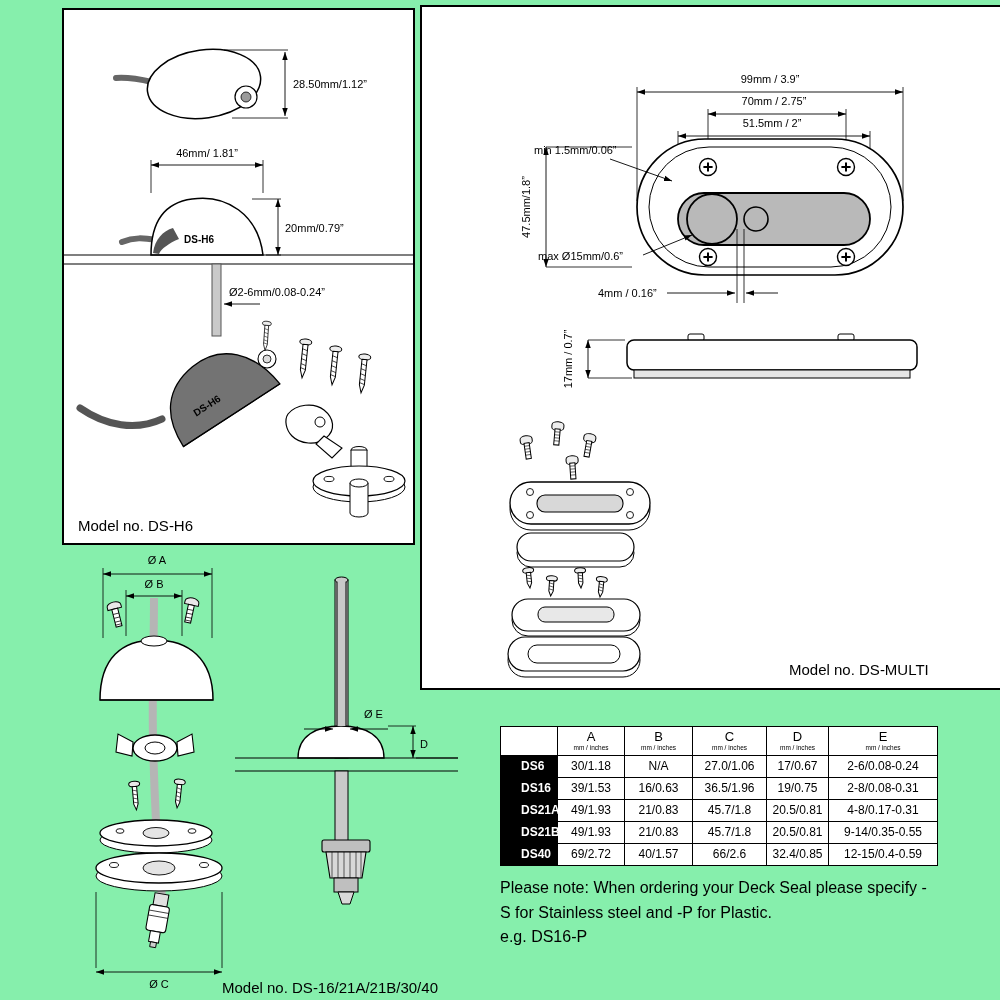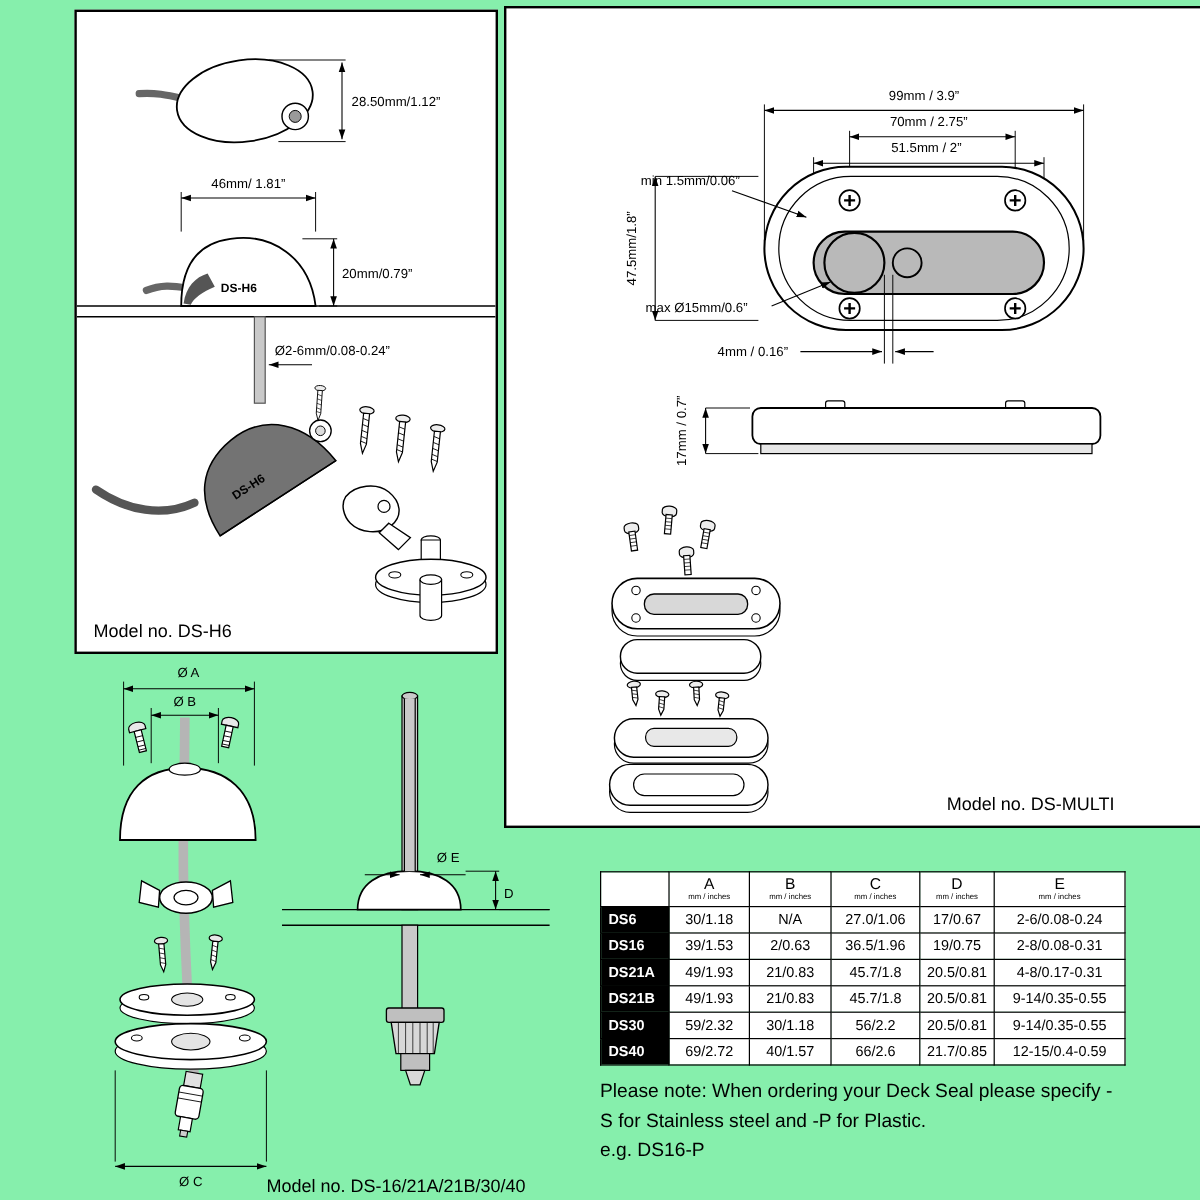--- a/index.html
+++ b/index.html
@@ -14,21 +14,21 @@
   text.model { font-size:15px; }
   text.part { font-size:10px; font-weight:bold; }
 
   .spec { position:absolute; left:500px; top:726px; width:437px; }
   .spec table { border-collapse:collapse; width:100%; table-layout:fixed; }
   .spec th, .spec td { border:1px solid #000; background:#fff; }
   .spec thead th { font-weight:normal; vertical-align:bottom; padding:3px 0 2px; }
   .col-letter { display:block; font-size:13px; line-height:1.1; text-align:center; }
   .col-unit { display:block; font-size:6.5px; line-height:1.3; text-align:center; }
   .spec td { height:22px; text-align:center; font-size:12px; }
-  .spec td.model-cell { background:#000; color:#fff; font-weight:bold; text-align:left; padding-left:6px; font-size:12px; }
+  .spec td.model-cell { background:#000; color:#fff; font-weight:bold; text-align:left; padding-left:20px; font-size:12px; }
   .note { margin-top:10px; font-size:16px; line-height:1.55; }
 </style>
 </head>
 <body>
 
 <div class="sheet">
 
   <div class="panel" style="left:62px;top:8px;width:353px;height:537px;">
     <svg width="349" height="533" viewBox="0 0 349 533">
       <defs>
@@ -362,21 +362,21 @@
           <td class="model-cell">DS6</td>
           <td>30/1.18</td>
           <td>N/A</td>
           <td>27.0/1.06</td>
           <td>17/0.67</td>
           <td>2-6/0.08-0.24</td>
         </tr>
         <tr>
           <td class="model-cell">DS16</td>
           <td>39/1.53</td>
-          <td>2/0.63</td>
+          <td>16/0.63</td>
           <td>36.5/1.96</td>
           <td>19/0.75</td>
           <td>2-8/0.08-0.31</td>
         </tr>
         <tr>
           <td class="model-cell">DS21A</td>
           <td>49/1.93</td>
           <td>21/0.83</td>
           <td>45.7/1.8</td>
           <td>20.5/0.81</td>
@@ -384,33 +384,25 @@
         </tr>
         <tr>
           <td class="model-cell">DS21B</td>
           <td>49/1.93</td>
           <td>21/0.83</td>
           <td>45.7/1.8</td>
           <td>20.5/0.81</td>
           <td>9-14/0.35-0.55</td>
         </tr>
         <tr>
-          <td class="model-cell">DS30</td>
-          <td>59/2.32</td>
-          <td>30/1.18</td>
-          <td>56/2.2</td>
-          <td>20.5/0.81</td>
-          <td>9-14/0.35-0.55</td>
-        </tr>
-        <tr>
           <td class="model-cell">DS40</td>
           <td>69/2.72</td>
           <td>40/1.57</td>
           <td>66/2.6</td>
-          <td>21.7/0.85</td>
+          <td>32.4/0.85</td>
           <td>12-15/0.4-0.59</td>
         </tr>
       </tbody>
     </table>
     <p class="note">
       <span>Please note: When ordering your Deck Seal please specify -S for Stainless steel and -P for Plastic.</span><br>
       <span>e.g. DS16-P</span>
     </p>
   </div>
 

